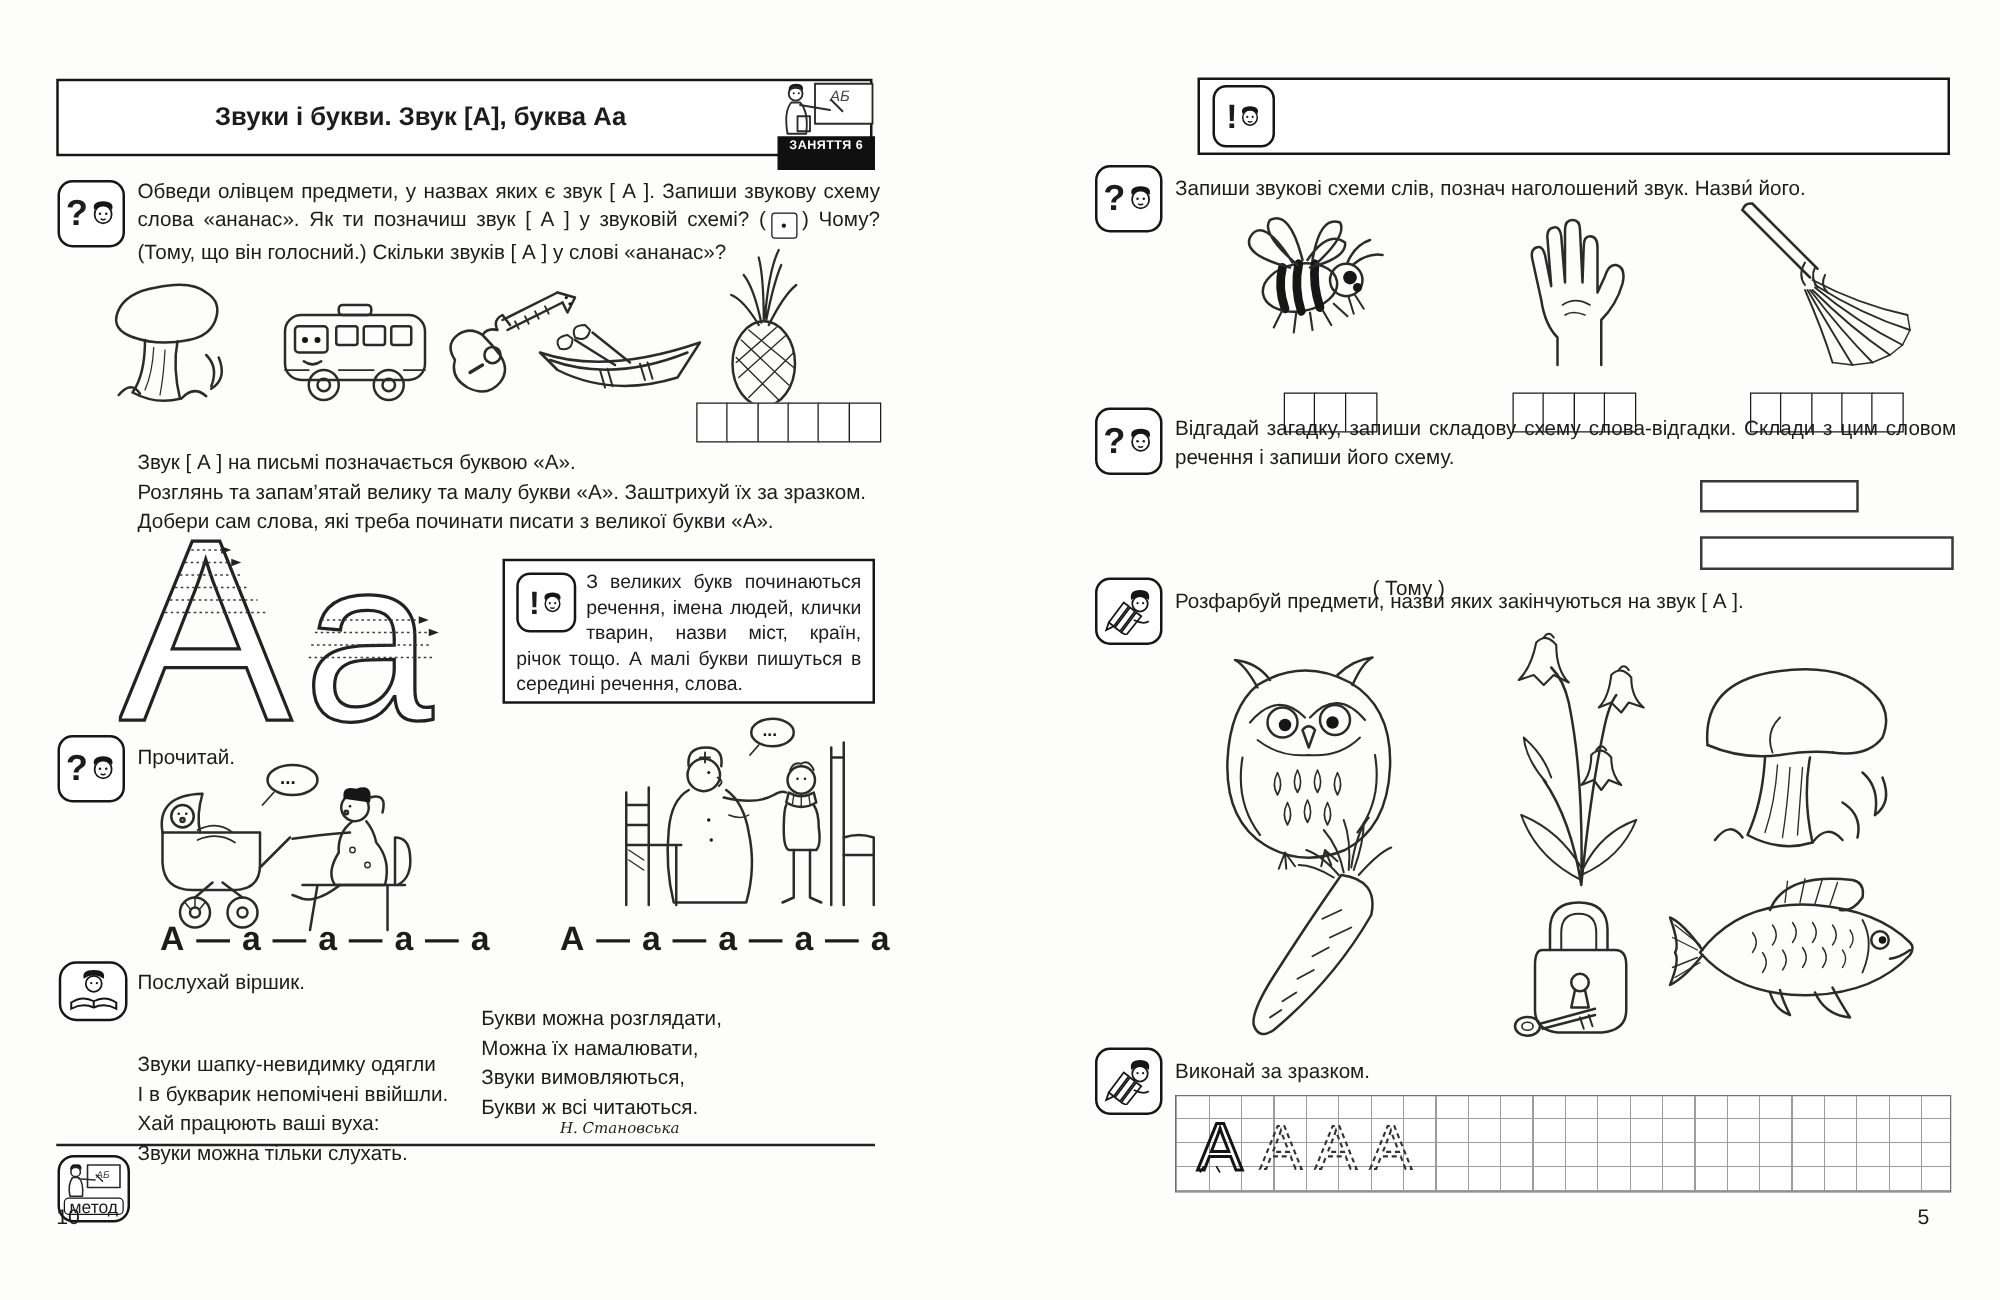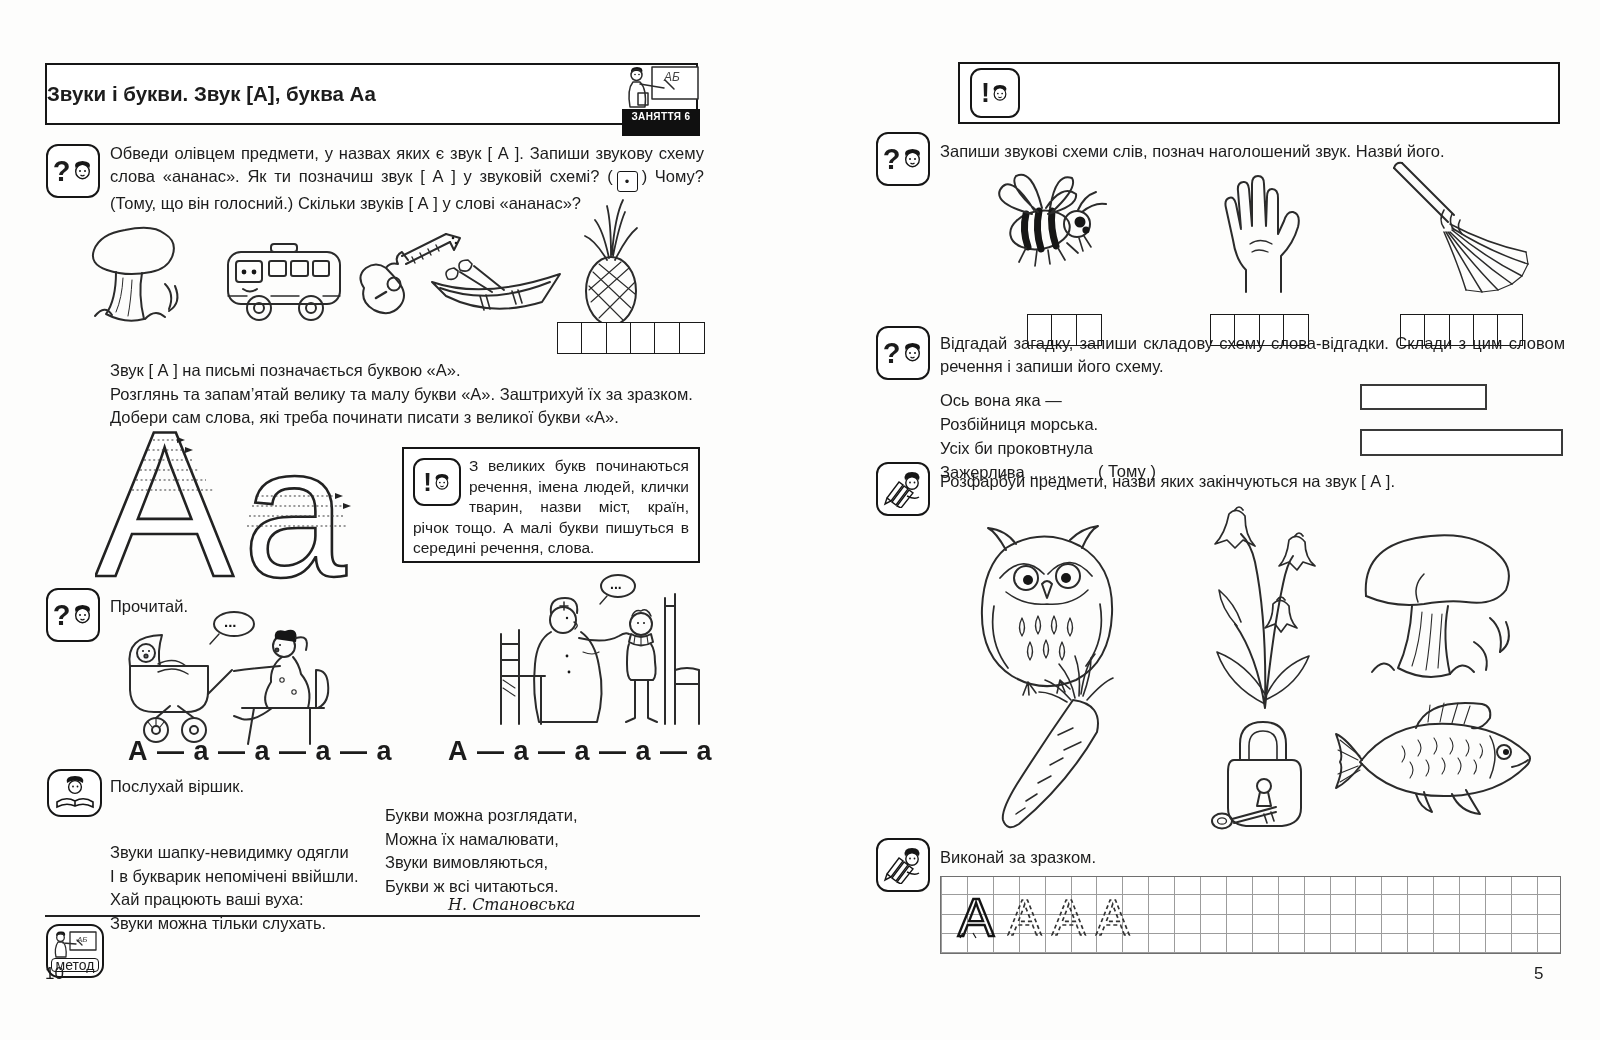--- a/index.html
+++ b/index.html
@@ -14,26 +14,26 @@
   .icon-box{box-sizing:border-box;border:2.5px solid #161616;border-radius:12px;background:#fff;
             display:flex;align-items:center;justify-content:center;gap:2px;}
   .qmark{font-weight:700;font-size:29px;line-height:1;}
   .cells{display:flex;}
   .cell{width:24px;height:30px;border:1.7px solid #1a1a1a;margin-left:-1.7px;background:#fff;}
   .cell:first-child{margin-left:0;}
   .chant{font-size:27px;font-weight:700;white-space:nowrap;letter-spacing:1px;}
   .pagenum{font-size:17px;}
   .dot-box{display:inline-flex;align-items:center;justify-content:center;width:19px;height:19px;
            border:1.6px solid #161616;border-radius:3px;vertical-align:-4px;font-size:13px;margin:0 4px;background:#fff;}
-  .title-box{display:flex;align-items:center;justify-content:flex-start;}
+  .title-box{display:flex;align-items:center;justify-content:center;}
   .title-text{font-size:20.5px;font-weight:700;padding-right:70px;}
   .badge-bar{background:#101010;color:#fff;font-size:10px;font-weight:700;text-align:center;
              height:27px;line-height:16px;letter-spacing:.4px;}
   .poem div{white-space:nowrap;}
-  .author{font-family:"DejaVu Serif",serif;font-style:italic;font-size:16px;}
+  .author{font-family:"DejaVu Serif",serif;font-style:italic;font-size:12px;}
   .grid-paper{box-sizing:border-box;border:1.3px solid #6f6f6f;
     background-image:repeating-linear-gradient(0deg,#9c9c9c 0,#9c9c9c 1px,transparent 1px,transparent 19.2px),
                      repeating-linear-gradient(90deg,#9c9c9c 0,#9c9c9c 1px,transparent 1px,transparent 25.9px);
     background-color:#fff;}
   .method-label{border:1.3px solid #161616;border-radius:4px;font-size:14px;padding:0 4px;line-height:12px;}
   .info-icon{float:left;width:44px;height:44px;border:2.5px solid #161616;border-radius:11px;
              display:flex;align-items:center;justify-content:center;gap:1px;margin:2px 8px 2px 0;background:#fff;}
   .rline{white-space:nowrap;}
 </style>
 </head>
@@ -363,26 +363,20 @@
     <svg width="21" height="24" viewBox="0 0 21 24">
         <path d="M3.5 9 Q1 2.5 10.5 2 Q20 2.5 17.5 9 Q14 5.5 10.5 6 Q7 5.5 3.5 9 Z" fill="#161616"></path>
         <ellipse cx="10.5" cy="12.5" rx="6.8" ry="7.2" fill="none" stroke="#161616" stroke-width="1.4"></ellipse>
         <circle cx="8" cy="12" r="1" fill="#161616"></circle>
         <circle cx="13" cy="12" r="1" fill="#161616"></circle>
         <path d="M8.5 16 q2 1.6 4 0" fill="none" stroke="#161616" stroke-width="1.2"></path>
       </svg>
   </div>
   <div class="abs t jt" style="left:940px;top:332px;width:625px;">Відгадай загадку, запиши складову схему слова-відгадки. Склади з цим словом речення і запиши його схему.</div>
 
-  <div class="abs t" style="left:940px;top:388px;line-height:24px;">
-    <div class="rline">Ось вона яка —</div>
-    <div class="rline">Розбійниця морська.</div>
-    <div class="rline">Усіх би проковтнула</div>
-    <div class="rline">Зажерлива .........</div>
-  </div>
   <div class="abs t" style="left:1098px;top:460px;">( Тому )</div>
 
   <div class="abs" style="left:1360px;top:384px;width:127px;height:26px;border:2px solid #3a3a3a;background:#fff;box-sizing:border-box;"></div>
   <div class="abs" style="left:1360px;top:429px;width:203px;height:27px;border:2px solid #3a3a3a;background:#fff;box-sizing:border-box;"></div>
 
   <div class="abs icon-box" style="left:876px;top:462px;width:54px;height:54px;">
     <svg width="40" height="38" viewBox="0 0 40 38">
       <path d="M22 10 Q20 2 29 2 Q38 2 36 10 Q32 6.5 29 7 Q26 6.5 22 10 Z" fill="#161616"></path>
       <circle cx="29" cy="13" r="6.2" fill="none" stroke="#161616" stroke-width="1.4"></circle>
       <circle cx="27" cy="12.5" r=".9" fill="#161616"></circle>

